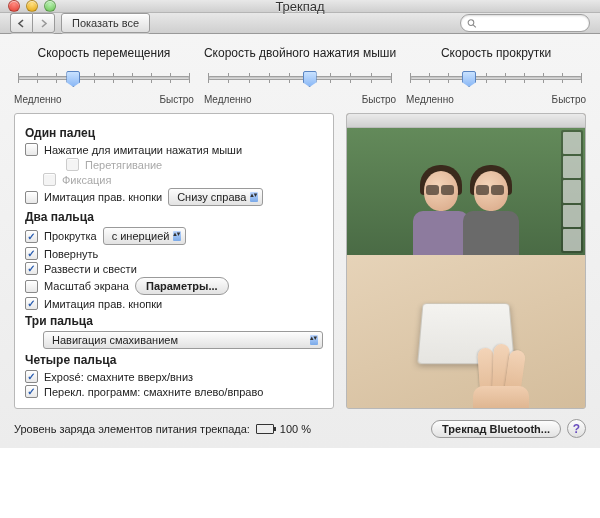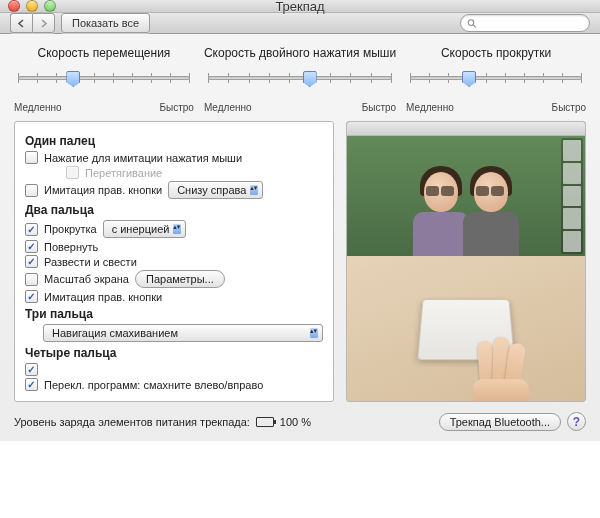--- a/index.html
+++ b/index.html
@@ -23,33 +23,33 @@
 .search input { border: none; outline: none; width: 100%; font-size: 11px; background: transparent; }
 .content { flex: 1; background: linear-gradient(#f5f5f5, #ececec); padding: 12px 14px 10px; display: flex; flex-direction: column; }
 .sliders { display: flex; gap: 10px; justify-content: space-between; margin-bottom: 8px; }
 .slblock { flex: 1; display: flex; flex-direction: column; align-items: center; }
 .slblock .lbl { font-size: 12px; color: #222; margin-bottom: 6px; white-space: nowrap; }
 .slider { position: relative; width: 100%; height: 26px; }
 .track { position: absolute; top: 10px; left: 4px; right: 4px; height: 4px; background: linear-gradient(#c0c0c0, #e0e0e0); border: 1px solid #a0a0a0; border-radius: 2px; }
 .ticks { position: absolute; top: 7px; left: 4px; right: 4px; height: 10px; display: flex; justify-content: space-between; }
 .tick { width: 1px; height: 10px; background: #999; }
 .thumb { position: absolute; top: 5px; width: 14px; height: 16px; margin-left: -7px; background: linear-gradient(#c9e2ff, #8bb8f5); border: 1px solid #5a85c2; border-radius: 2px; clip-path: polygon(0 0, 100% 0, 100% 70%, 50% 100%, 0 70%); }
-.ends { display: flex; justify-content: space-between; width: 100%; font-size: 10px; color: #444; margin-top: 10px; }
+.ends { display: flex; justify-content: space-between; width: 100%; font-size: 10px; color: #444; margin-top: 2px; }
 .main { flex: 1; display: flex; gap: 12px; min-height: 0; }
 .panel { flex: 1; background: #fff; border: 1px solid #b8b8b8; border-radius: 3px; padding: 8px 10px; overflow: hidden; box-shadow: inset 0 0 0 1px rgba(255,255,255,0.5); }
 .section { font-weight: bold; font-size: 12px; color: #222; margin: 4px 0 3px; }
 .row { display: flex; align-items: center; gap: 6px; margin: 2px 0; font-size: 11px; color: #222; }
 .row.disabled { color: #a9a9a9; padding-left: 41px; }
 .cb { width: 13px; height: 13px; border: 1px solid #888; border-radius: 2px; background: linear-gradient(#fff,#e8e8e8); display: inline-flex; align-items: center; justify-content: center; font-size: 10px; color: #2a5db0; box-shadow: inset 0 1px 0 rgba(255,255,255,0.8); flex-shrink: 0; }
 .cb.checked::after { content: "✓"; font-weight: bold; }
 .cb.disabled { border-color: #ccc; background: #f4f4f4; }
 .popup { height: 18px; border: 1px solid #9a9a9a; border-radius: 3px; background: linear-gradient(#fdfdfd,#e2e2e2); display: inline-flex; align-items: center; padding: 0 16px 0 8px; font-size: 11px; color: #222; position: relative; box-shadow: 0 1px 0 rgba(255,255,255,0.5); }
 .popup::after { content: ""; position: absolute; right: 4px; top: 3px; width: 8px; height: 10px; background: linear-gradient(#bcd6ff,#7aa9e8); border-radius: 1px; }
 .popup .arrows { position: absolute; right: 5px; top: 3px; font-size: 7px; line-height: 5px; color: #333; z-index: 1; display: flex; flex-direction: column; }
-.btn { height: 18px; border: 1px solid #9a9a9a; border-radius: 9px; background: linear-gradient(#fdfdfd,#e2e2e2); display: inline-flex; align-items: center; padding: 0 10px; font-size: 11px; }
+.btn { height: 18px; border: 1px solid #9a9a9a; border-radius: 9px; background: linear-gradient(#fdfdfd,#e2e2e2); display: inline-flex; align-items: center; padding: 0 10px; font-size: 11px; font-weight: bold; }
 .dropfull { width: 100%; }
 .preview { width: 240px; background: #d8c3a8; border: 1px solid #b8b8b8; border-radius: 3px; display: flex; flex-direction: column; overflow: hidden; }
 .pvtop { height: 48%; background: #555; display: flex; flex-direction: column; }
 .pvchrome { height: 14px; background: linear-gradient(#eaeaea,#d0d0d0); border-bottom: 1px solid #bbb; }
 .pvphoto { flex: 1; background: linear-gradient(#638a5a,#4a6b45); position: relative; display: flex; align-items: flex-end; justify-content: center; overflow: hidden; }
 .person { width: 62px; height: 92px; position: relative; margin: 0 -6px; }
 .head { width: 34px; height: 40px; background: radial-gradient(circle at 40% 35%, #f3d4b8, #d8a787); border-radius: 50% 50% 46% 46%; position: absolute; top: 8px; left: 14px; }
 .hair { width: 42px; height: 30px; background: #3a2a1c; border-radius: 20px 20px 4px 4px; position: absolute; top: 2px; left: 10px; }
 .glasses { position: absolute; top: 22px; left: 16px; width: 30px; height: 10px; display: flex; gap: 2px; }
 .lens { width: 13px; height: 10px; background: rgba(60,50,40,0.7); border-radius: 3px; }
@@ -190,20 +190,24 @@
 
         <div class="section">Один палец</div>
         <div class="row">
           <span class="cb"></span>
           <span>Нажатие для имитации нажатия мыши</span>
         </div>
         <div class="row disabled">
           <span class="cb disabled"></span>
           <span>Перетягивание</span>
         </div>
+        <div class="row disabled" style="padding-left:18px;">
+          <span class="cb disabled"></span>
+          <span>Фиксация</span>
+        </div>
         <div class="row">
           <span class="cb"></span>
           <span>Имитация прав. кнопки</span>
           <span class="popup">
             <span>Снизу справа</span>
             <span class="arrows">▴▾</span>
           </span>
         </div>
 
         <div class="section">Два пальца</div>
@@ -237,20 +241,21 @@
         <div class="row" style="padding-left:18px;align-items:center;">
           <span class="popup dropfull">
             <span>Навигация смахиванием</span>
             <span class="arrows">▴▾</span>
           </span>
         </div>
 
         <div class="section">Четыре пальца</div>
         <div class="row">
           <span class="cb checked"></span>
+          <span>Exposé: смахните вверх/вниз</span>
         </div>
         <div class="row">
           <span class="cb checked"></span>
           <span>Перекл. программ: смахните влево/вправо</span>
         </div>
       </div>
 
       <div class="preview">
         <div class="pvtop">
           <div class="pvchrome"></div>

